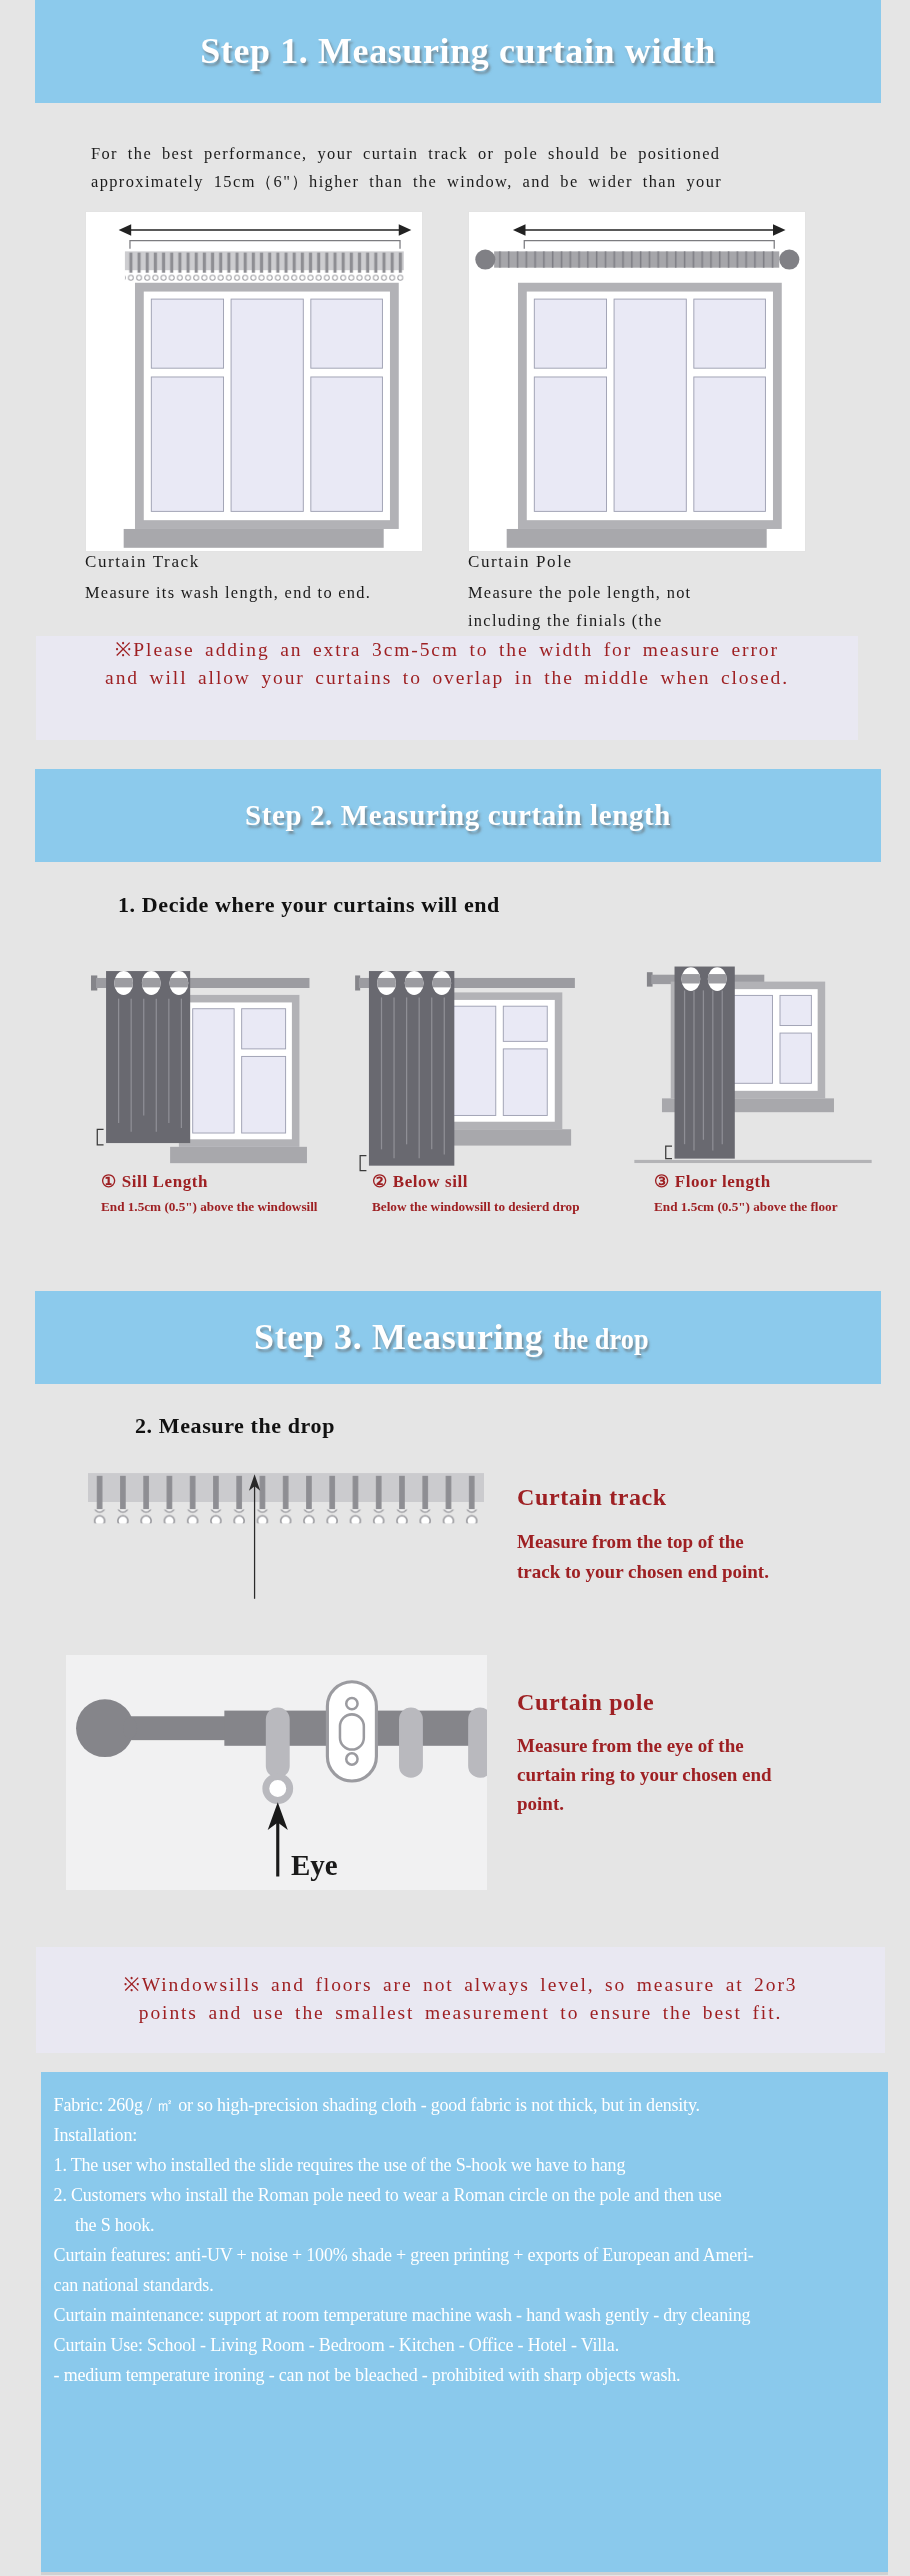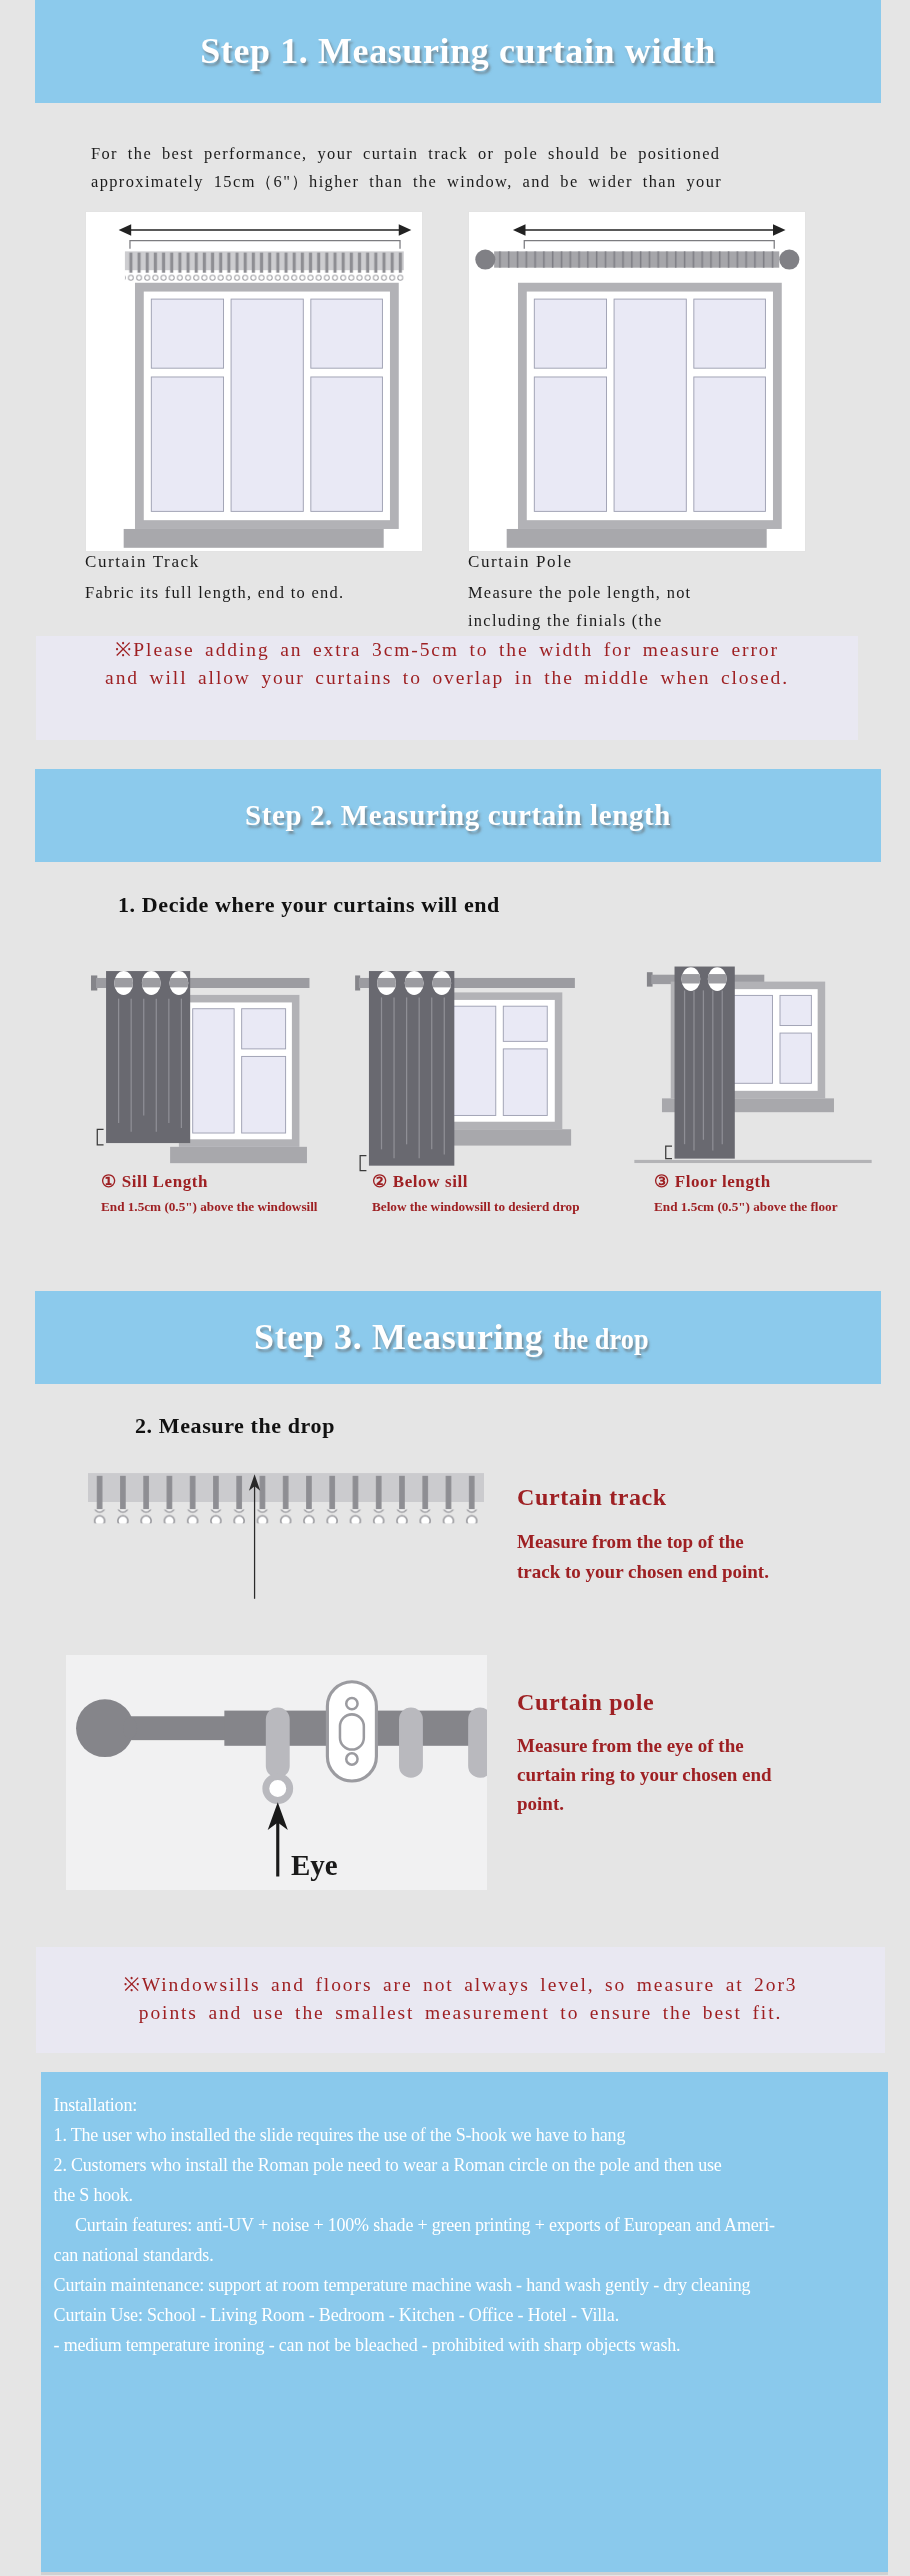--- a/index.html
+++ b/index.html
@@ -129,21 +129,21 @@
       <rect x="104" y="138" width="115" height="110" class="pane"></rect>
       <rect x="104" y="262" width="115" height="214" class="pane"></rect>
       <rect x="231" y="138" width="115" height="338" class="pane"></rect>
       <rect x="358" y="138" width="114" height="110" class="pane"></rect>
       <rect x="358" y="262" width="114" height="214" class="pane"></rect>
       <rect x="60" y="504" width="414" height="30" fill="#a8a8ac"></rect>
     </svg>
   </div>
 
   <div class="ill-label" style="left:85px;top:552px;">Curtain Track</div>
-  <div class="ill-desc" style="left:85px;top:579px;">Fabric its full length, end to end.</div>
+  <div class="ill-desc" style="left:85px;top:579px;">Measure its wash length, end to end.</div>
   <div class="ill-label" style="left:468px;top:552px;">Curtain Pole</div>
   <div class="ill-desc" style="left:468px;top:579px;">
     <div>Measure the pole length, not</div>
     <div>including the finials (the</div>
   </div>
 
   <div class="note note1">
     <div>※Please adding an extra 3cm-5cm to the width for measure error</div>
     <div>and will allow your curtains to overlap in the middle when closed.</div>
   </div>
@@ -287,20 +287,21 @@
     <div>curtain ring to your chosen end</div>
     <div>point.</div>
   </div>
 
   <div class="note note2">
     <div>※Windowsills and floors are not always level, so measure at 2or3</div>
     <div>points and use the smallest measurement to ensure the best fit.</div>
   </div>
 
   <div class="footer">
+    <div class="footer-line">Fabric: 260g / ㎡ or so high-precision shading cloth - good fabric is not thick, but in density.</div>
     <div class="footer-line">Installation:</div>
     <div class="footer-line">1. The user who installed the slide requires the use of the S-hook we have to hang</div>
     <div class="footer-line">2. Customers who install the Roman pole need to wear a Roman circle on the pole and then use</div>
     <div class="footer-line">the S hook.</div>
     <div class="footer-line">Curtain features: anti-UV + noise + 100% shade + green printing + exports of European and Ameri-</div>
     <div class="footer-line">can national standards.</div>
     <div class="footer-line">Curtain maintenance: support at room temperature machine wash - hand wash gently - dry cleaning</div>
     <div class="footer-line">Curtain Use: School - Living Room - Bedroom - Kitchen - Office - Hotel - Villa.</div>
     <div class="footer-line">- medium temperature ironing - can not be bleached - prohibited with sharp objects wash.</div>
   </div>

